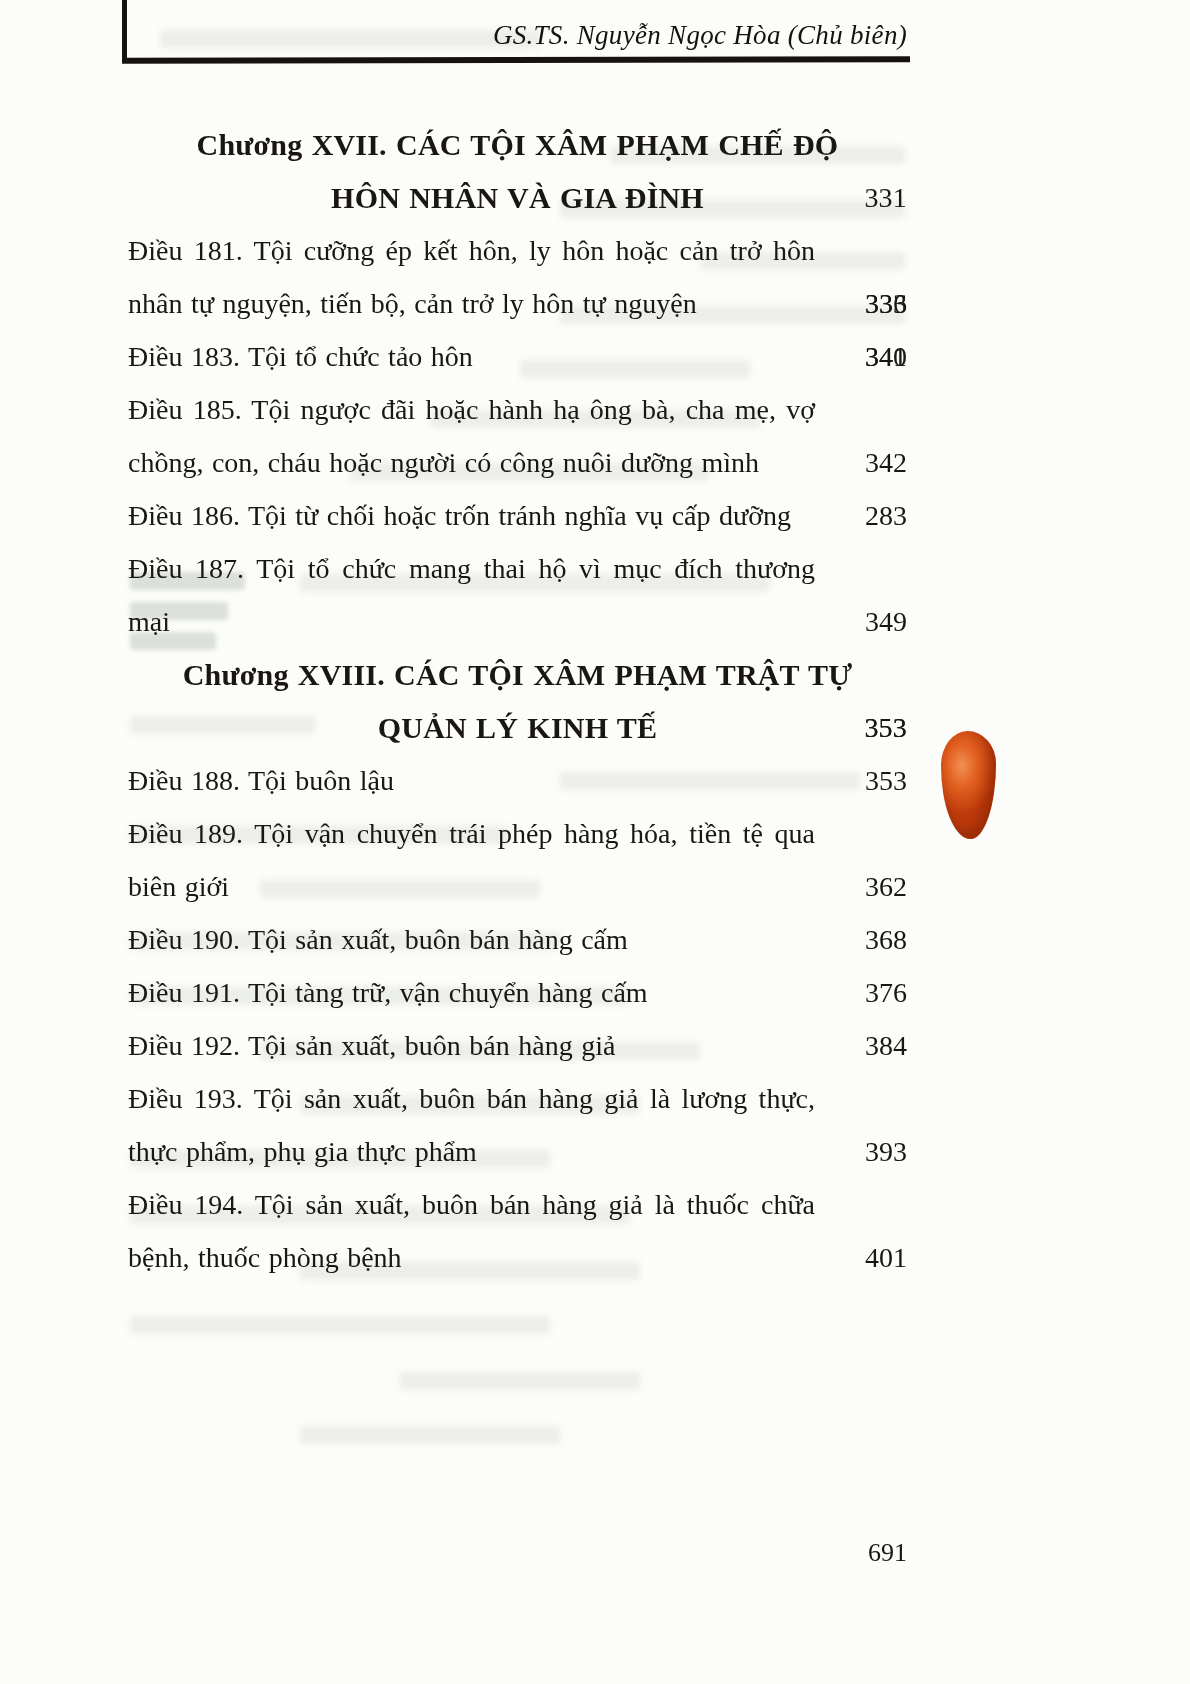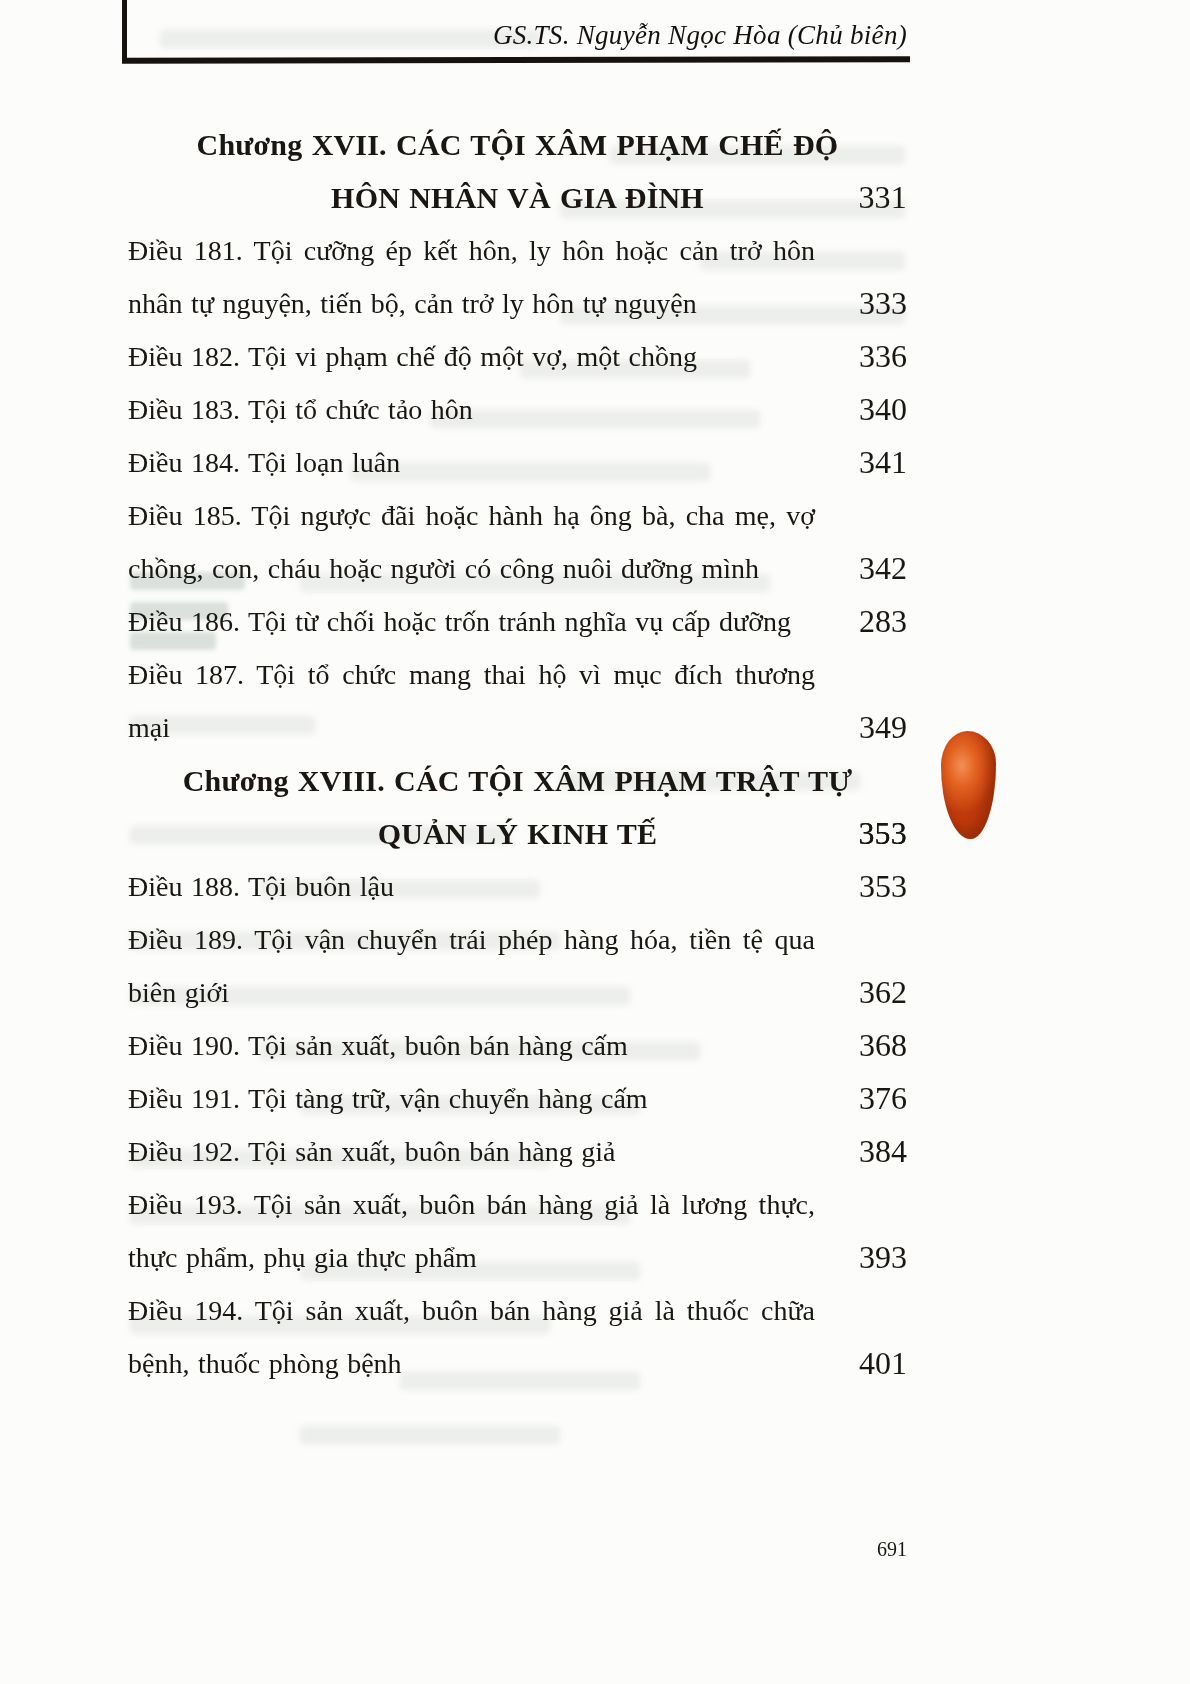--- a/index.html
+++ b/index.html
@@ -34,37 +34,37 @@
   .toc {
     position: absolute; top: 118px; left: 128px; width: 779px;
     font-size: 28px; line-height: 53px;
     text-align: justify;
     word-spacing: 1.5px;
     font-family: Liberation Serif, serif;
   }
   .entry { position: relative; padding-right: 92px; text-align: justify; }
   .entry .pnum {
     position: absolute; right: 0; bottom: 0;
-    font-size: 32px; line-height: 53px; font-weight: normal;
+    font-size: 28px; line-height: 53px; font-weight: normal;
     text-align: left;
   }
   .entry.chapter {
     padding-right: 0;
     text-align: center;
     font-weight: bold;
     font-size: 30px;
     letter-spacing: 0.2px;
   }
   .entry.chapter .cl { text-align: center; }
   .entry.section { font-weight: bold; letter-spacing: 0.2px; }
 
   
   .folio {
     position: absolute; top: 1538px; left: 128px; width: 779px;
-    text-align: right; font-size: 20px; color: #1a1713;
+    text-align: right; font-size: 26px; color: #1a1713;
   }
 
   
   .ghost {
     position: absolute; height: 18px;
     background: rgba(128, 150, 138, 0.13);
     border-radius: 4px;
     filter: blur(3px);
     pointer-events: none;
   }
@@ -120,31 +120,29 @@
     <div class="cl">HÔN NHÂN VÀ GIA ĐÌNH</div>
     <span class="pnum">331</span>
   </div>
 
   <div class="entry">
     <span class="etext">Điều 181. Tội cưỡng ép kết hôn, ly hôn hoặc cản trở hôn nhân tự nguyện, tiến bộ, cản trở ly hôn tự nguyện</span>
     <span class="pnum">333</span>
   </div>
 
   <div class="entry">
-    <span class="etext">Điều 182. Tội vi phạm chế độ một vợ, một chồng</span>
     <span class="pnum">336</span>
   </div>
 
   <div class="entry">
     <span class="etext">Điều 183. Tội tổ chức tảo hôn</span>
     <span class="pnum">340</span>
   </div>
 
   <div class="entry">
-    <span class="etext">Điều 184. Tội loạn luân</span>
     <span class="pnum">341</span>
   </div>
 
   <div class="entry">
     <span class="etext">Điều 185. Tội ngược đãi hoặc hành hạ ông bà, cha mẹ, vợ chồng, con, cháu hoặc người có công nuôi dưỡng mình</span>
     <span class="pnum">342</span>
   </div>
 
   <div class="entry">
     <span class="etext">Điều 186. Tội từ chối hoặc trốn tránh nghĩa vụ cấp dưỡng</span>

